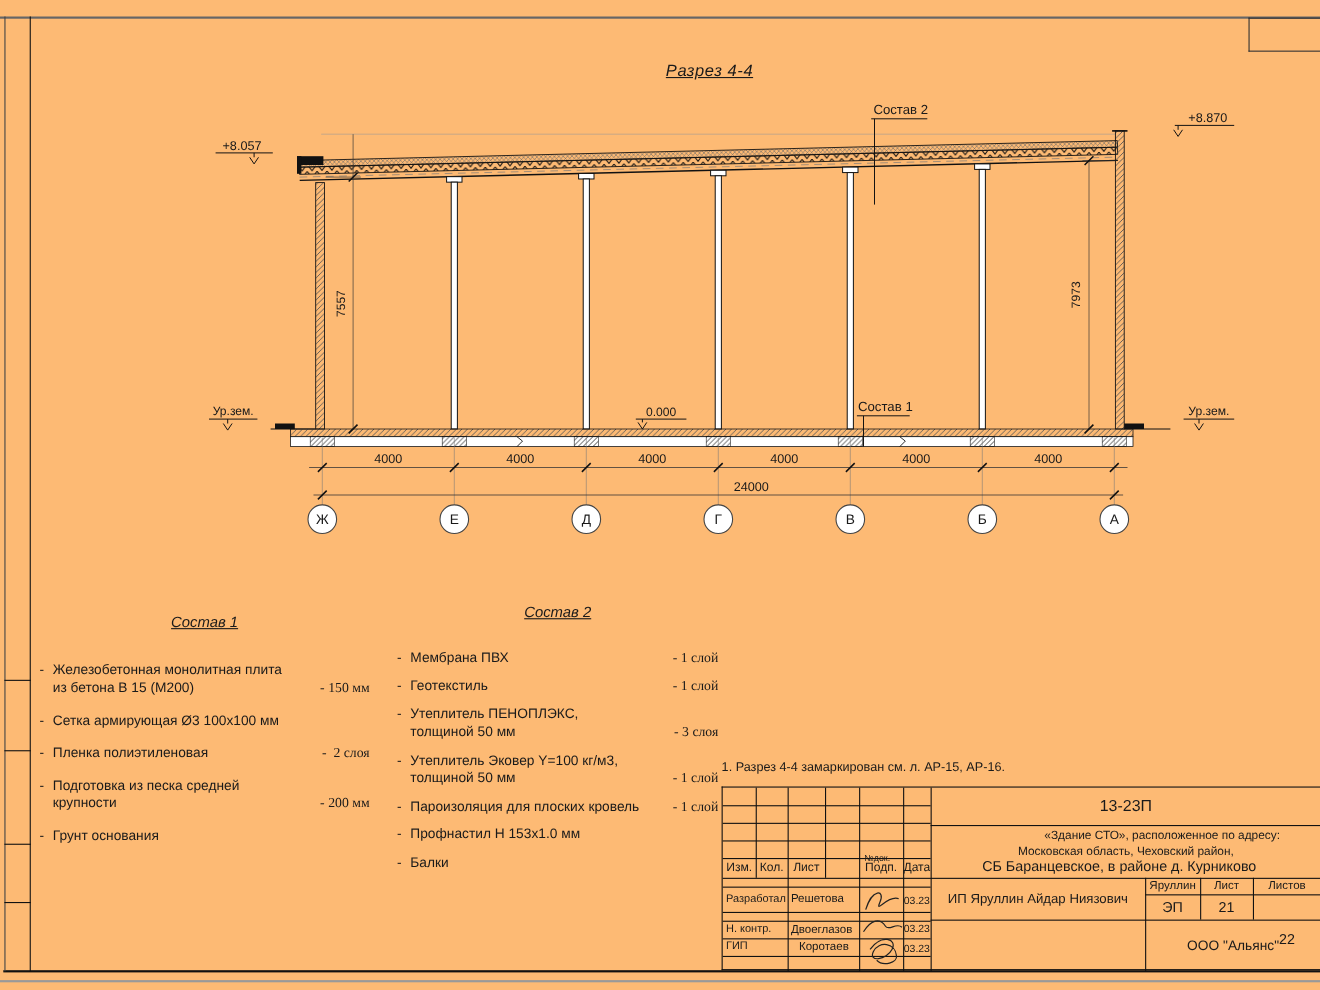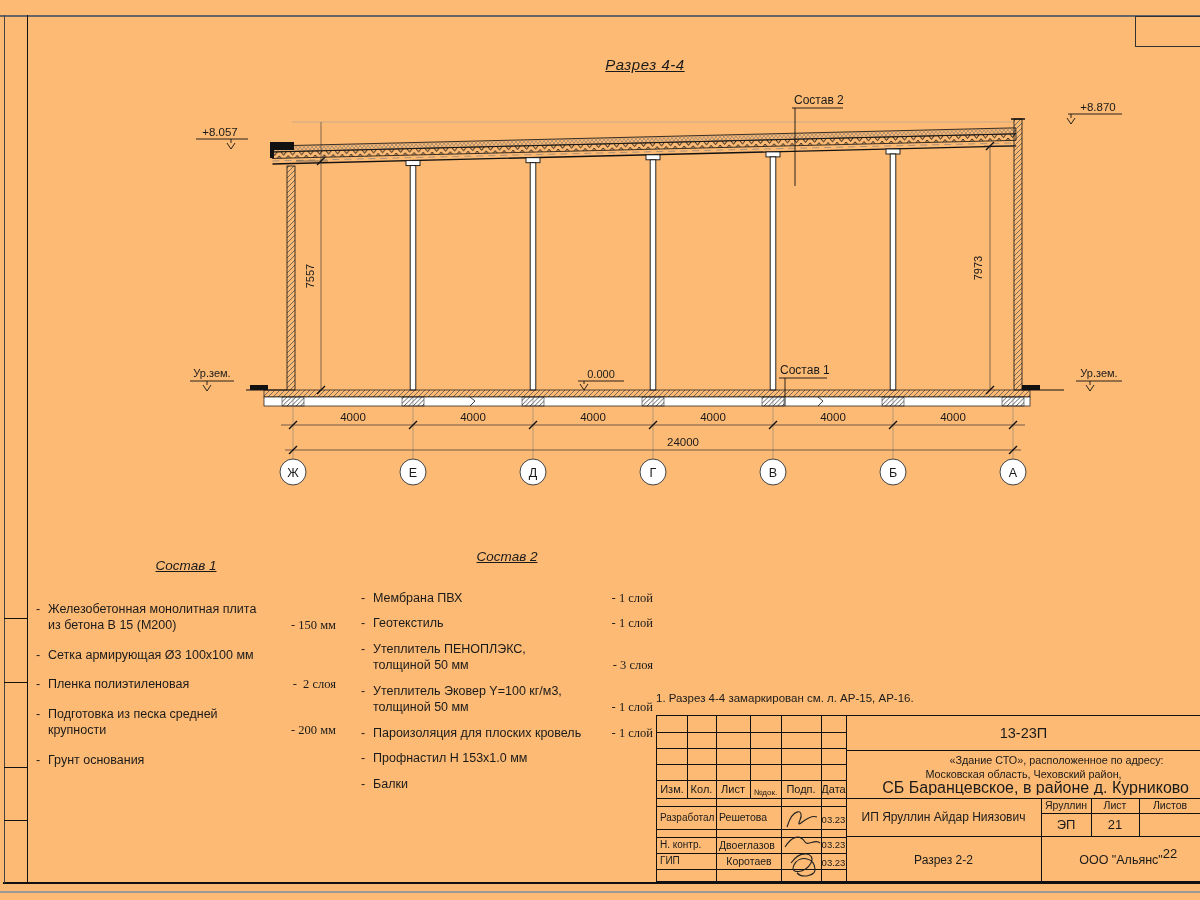--- a/index.html
+++ b/index.html
@@ -305,31 +305,30 @@
     <div class="hline" style="left:0;top:121px;width:189px;height:1px;"></div>
     <div class="hline" style="left:0;top:137px;width:189px;height:1px;"></div>
     <div class="hline" style="left:0;top:153px;width:189px;height:1px;"></div>
     <div class="hline" style="left:189px;top:34px;width:355px;height:1px;"></div>
     <div class="hline" style="left:189px;top:120px;width:355px;height:1.4px;"></div>
     <div class="hline" style="left:384px;top:97px;width:160px;height:1px;"></div>
 
     <div class="cell c" style="left:0;top:64px;width:30px;height:18px;line-height:18px;font-size:11px;">Изм.</div>
     <div class="cell c" style="left:30px;top:64px;width:29px;height:18px;line-height:18px;font-size:11px;">Кол.</div>
     <div class="cell c" style="left:59px;top:64px;width:34px;height:18px;line-height:18px;font-size:11px;">Лист</div>
-    <div class="cell c" style="left:93px;top:68px;width:31px;height:18px;line-height:18px;font-size:8px;">№док.</div>
+    <div class="cell c" style="left:93px;top:56px;width:31px;height:18px;line-height:18px;font-size:8px;padding-left:32px;">№док.</div>
     <div class="cell c" style="left:124px;top:64px;width:40px;height:18px;line-height:18px;font-size:11px;">Подп.</div>
     <div class="cell c" style="left:164px;top:64px;width:25px;height:18px;line-height:18px;font-size:11px;">Дата</div>
 
     <div class="cell c" style="left:189px;top:0;width:355px;height:34px;line-height:34px;font-size:14.5px;">13-23П</div>
     <div class="cell c" style="left:189px;top:37px;width:355px;height:14px;line-height:14px;font-size:10.8px;padding-left:33px;">«Здание СТО», расположенное по адресу:</div>
     <div class="cell c" style="left:189px;top:51px;width:355px;height:14px;line-height:14px;font-size:10.8px;">Московская область, Чеховский район,</div>
-    <div class="cell c" style="left:189px;top:65px;width:343px;height:14px;line-height:14px;font-size:16px;text-align:right;">СБ Баранцевское, в районе д. Курниково</div>
+    <div class="cell c" style="left:189px;top:65px;width:343px;height:14px;line-height:14px;font-size:13px;">СБ Баранцевское, в районе д. Курниково</div>
 
     <div class="cell c" style="left:189px;top:82px;width:195px;height:38px;line-height:38px;font-size:12px;">ИП Яруллин Айдар Ниязович</div>
-    <div class="cell c" style="left:189px;top:121px;width:195px;height:46px;line-height:46px;font-size:12px;">Разрез 2-2</div>
     <div class="cell c" style="left:384px;top:121px;width:160px;height:46px;line-height:46px;font-size:12.5px;">ООО "Альянс"</div>
 
     <div class="cell c" style="left:384px;top:82px;width:50px;height:15px;line-height:15px;font-size:10.5px;">Яруллин</div>
     <div class="cell c" style="left:434px;top:82px;width:48px;height:15px;line-height:15px;font-size:10.5px;">Лист</div>
     <div class="cell c" style="left:482px;top:82px;width:62px;height:15px;line-height:15px;font-size:10.5px;">Листов</div>
     <div class="cell c" style="left:384px;top:97px;width:50px;height:23px;line-height:23px;font-size:13px;">ЭП</div>
     <div class="cell c" style="left:434px;top:97px;width:48px;height:23px;line-height:23px;font-size:13px;">21</div>
     <div class="cell c" style="left:482px;top:98px;width:62px;height:23px;line-height:23px;font-size:13px;margin-top:28px;">22</div>
 
     <div class="cell" style="left:3px;top:90px;width:55px;height:23px;line-height:23px;font-size:10px;">Разработал</div>

